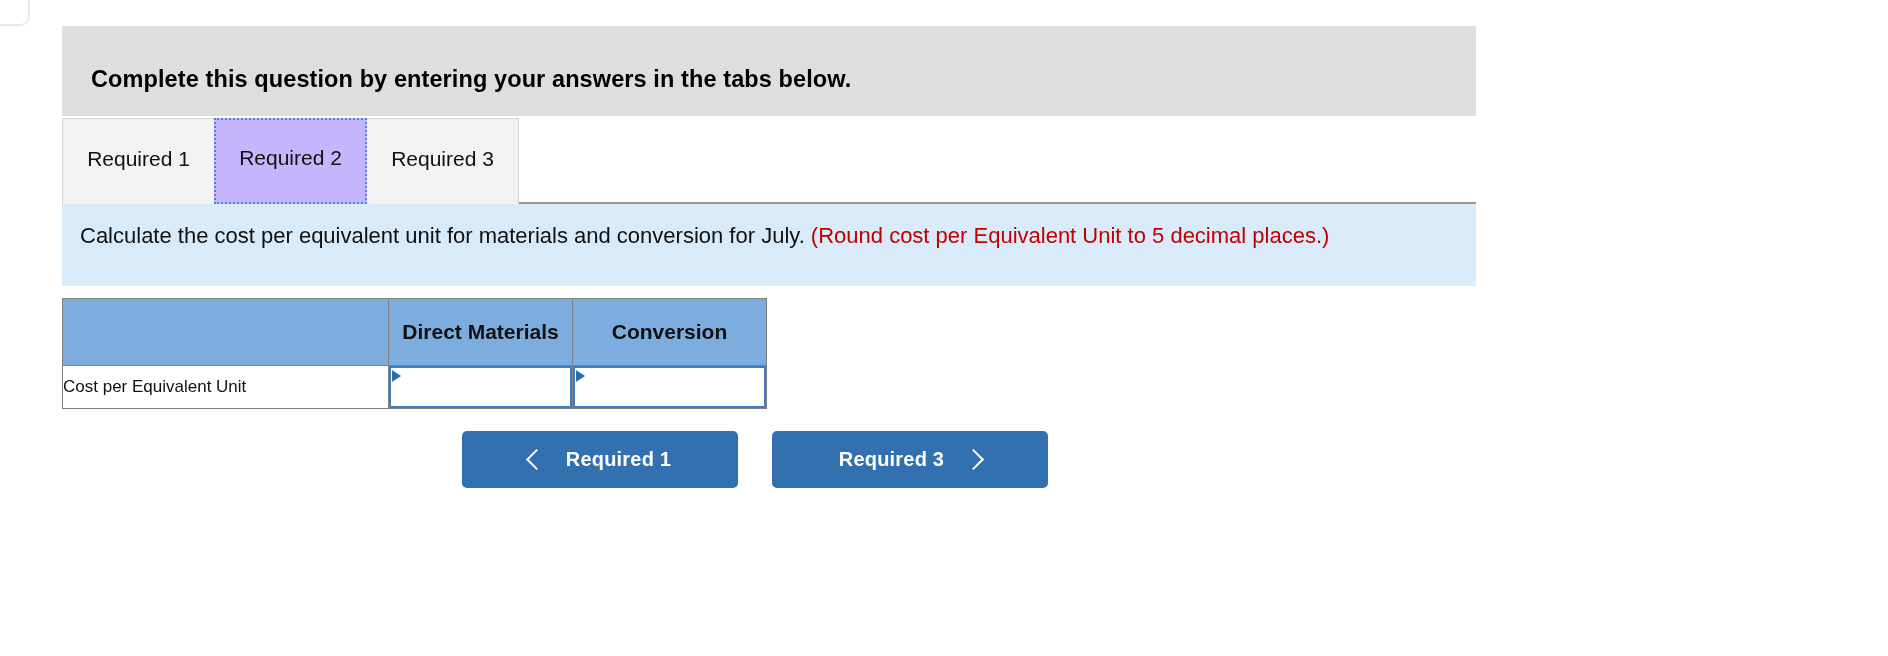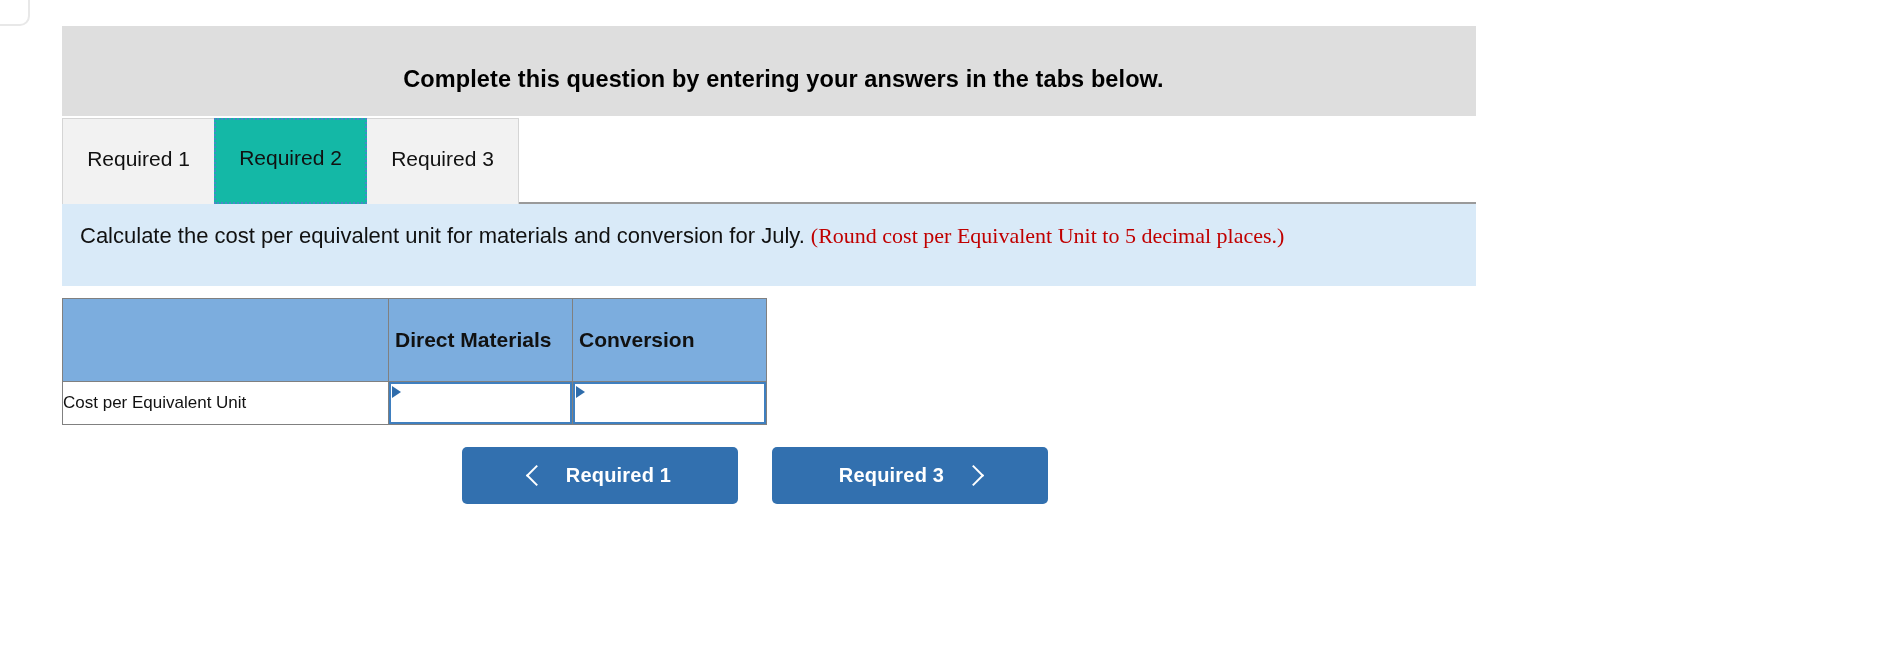--- a/index.html
+++ b/index.html
@@ -36,21 +36,20 @@
   }
 
   
   .question-banner {
     background: #dedede;
     height: 90px;
     display: flex;
     align-items: center;
     padding: 16px 0 0 29px;
     box-sizing: border-box;
-    justify-content: center;
   }
   .question-banner-text {
     font-size: 23.5px;
     font-weight: bold;
     color: #000;
     letter-spacing: 0.1px;
   }
 
   
   .tabstrip {
@@ -76,21 +75,21 @@
     color: #111;
     background: #f2f2f2;
     border: 1px solid #d5d5d5;
     border-bottom: none;
     margin-right: -1px;
     padding: 0 22px 6px 22px;
     cursor: pointer;
     user-select: none;
   }
   .tab.active {
-    background: #14b8a6;
+    background: #c4b5fd;
     border: 2px dotted #4a86c8;
     border-bottom: 2px dotted #4a86c8;
     position: relative;
     z-index: 3;
     color: #111;
   }
   .tabstrip-rule {
     position: absolute;
     left: 0;
     right: 0;
@@ -107,21 +106,20 @@
     box-sizing: border-box;
     min-height: 82px;
   }
   .requirement-text {
     font-size: 22px;
     line-height: 1.30;
     color: #111;
   }
   .requirement-note {
     color: #c00000;
-    font-family: Liberation Serif, serif;
   }
 
   
   .answer-table-wrap {
     margin-top: 12px;
   }
   table.answer-table {
     border-collapse: collapse;
     table-layout: fixed;
     border: 1px solid #808080;
@@ -134,24 +132,24 @@
   }
   th.col-label   { width: 313px; }
   th.col-dm      { width: 171px; }
   th.col-conv    { width: 181px; }
 
   table.answer-table thead th {
     background: #7cadde;
     color: #111;
     font-size: 21px;
     font-weight: bold;
-    text-align: left;
+    text-align: center;
     height: 58px;
     line-height: 1.14;
-    padding: 12px 6px;
+    padding: 4px 6px;
   }
   table.answer-table thead th.col-label { background: #7cadde; }
 
   td.row-label {
     background: #ffffff;
     font-size: 17px;
     padding: 9px 0 9px 8px;
     height: 42px;
     color: #111;
   }

